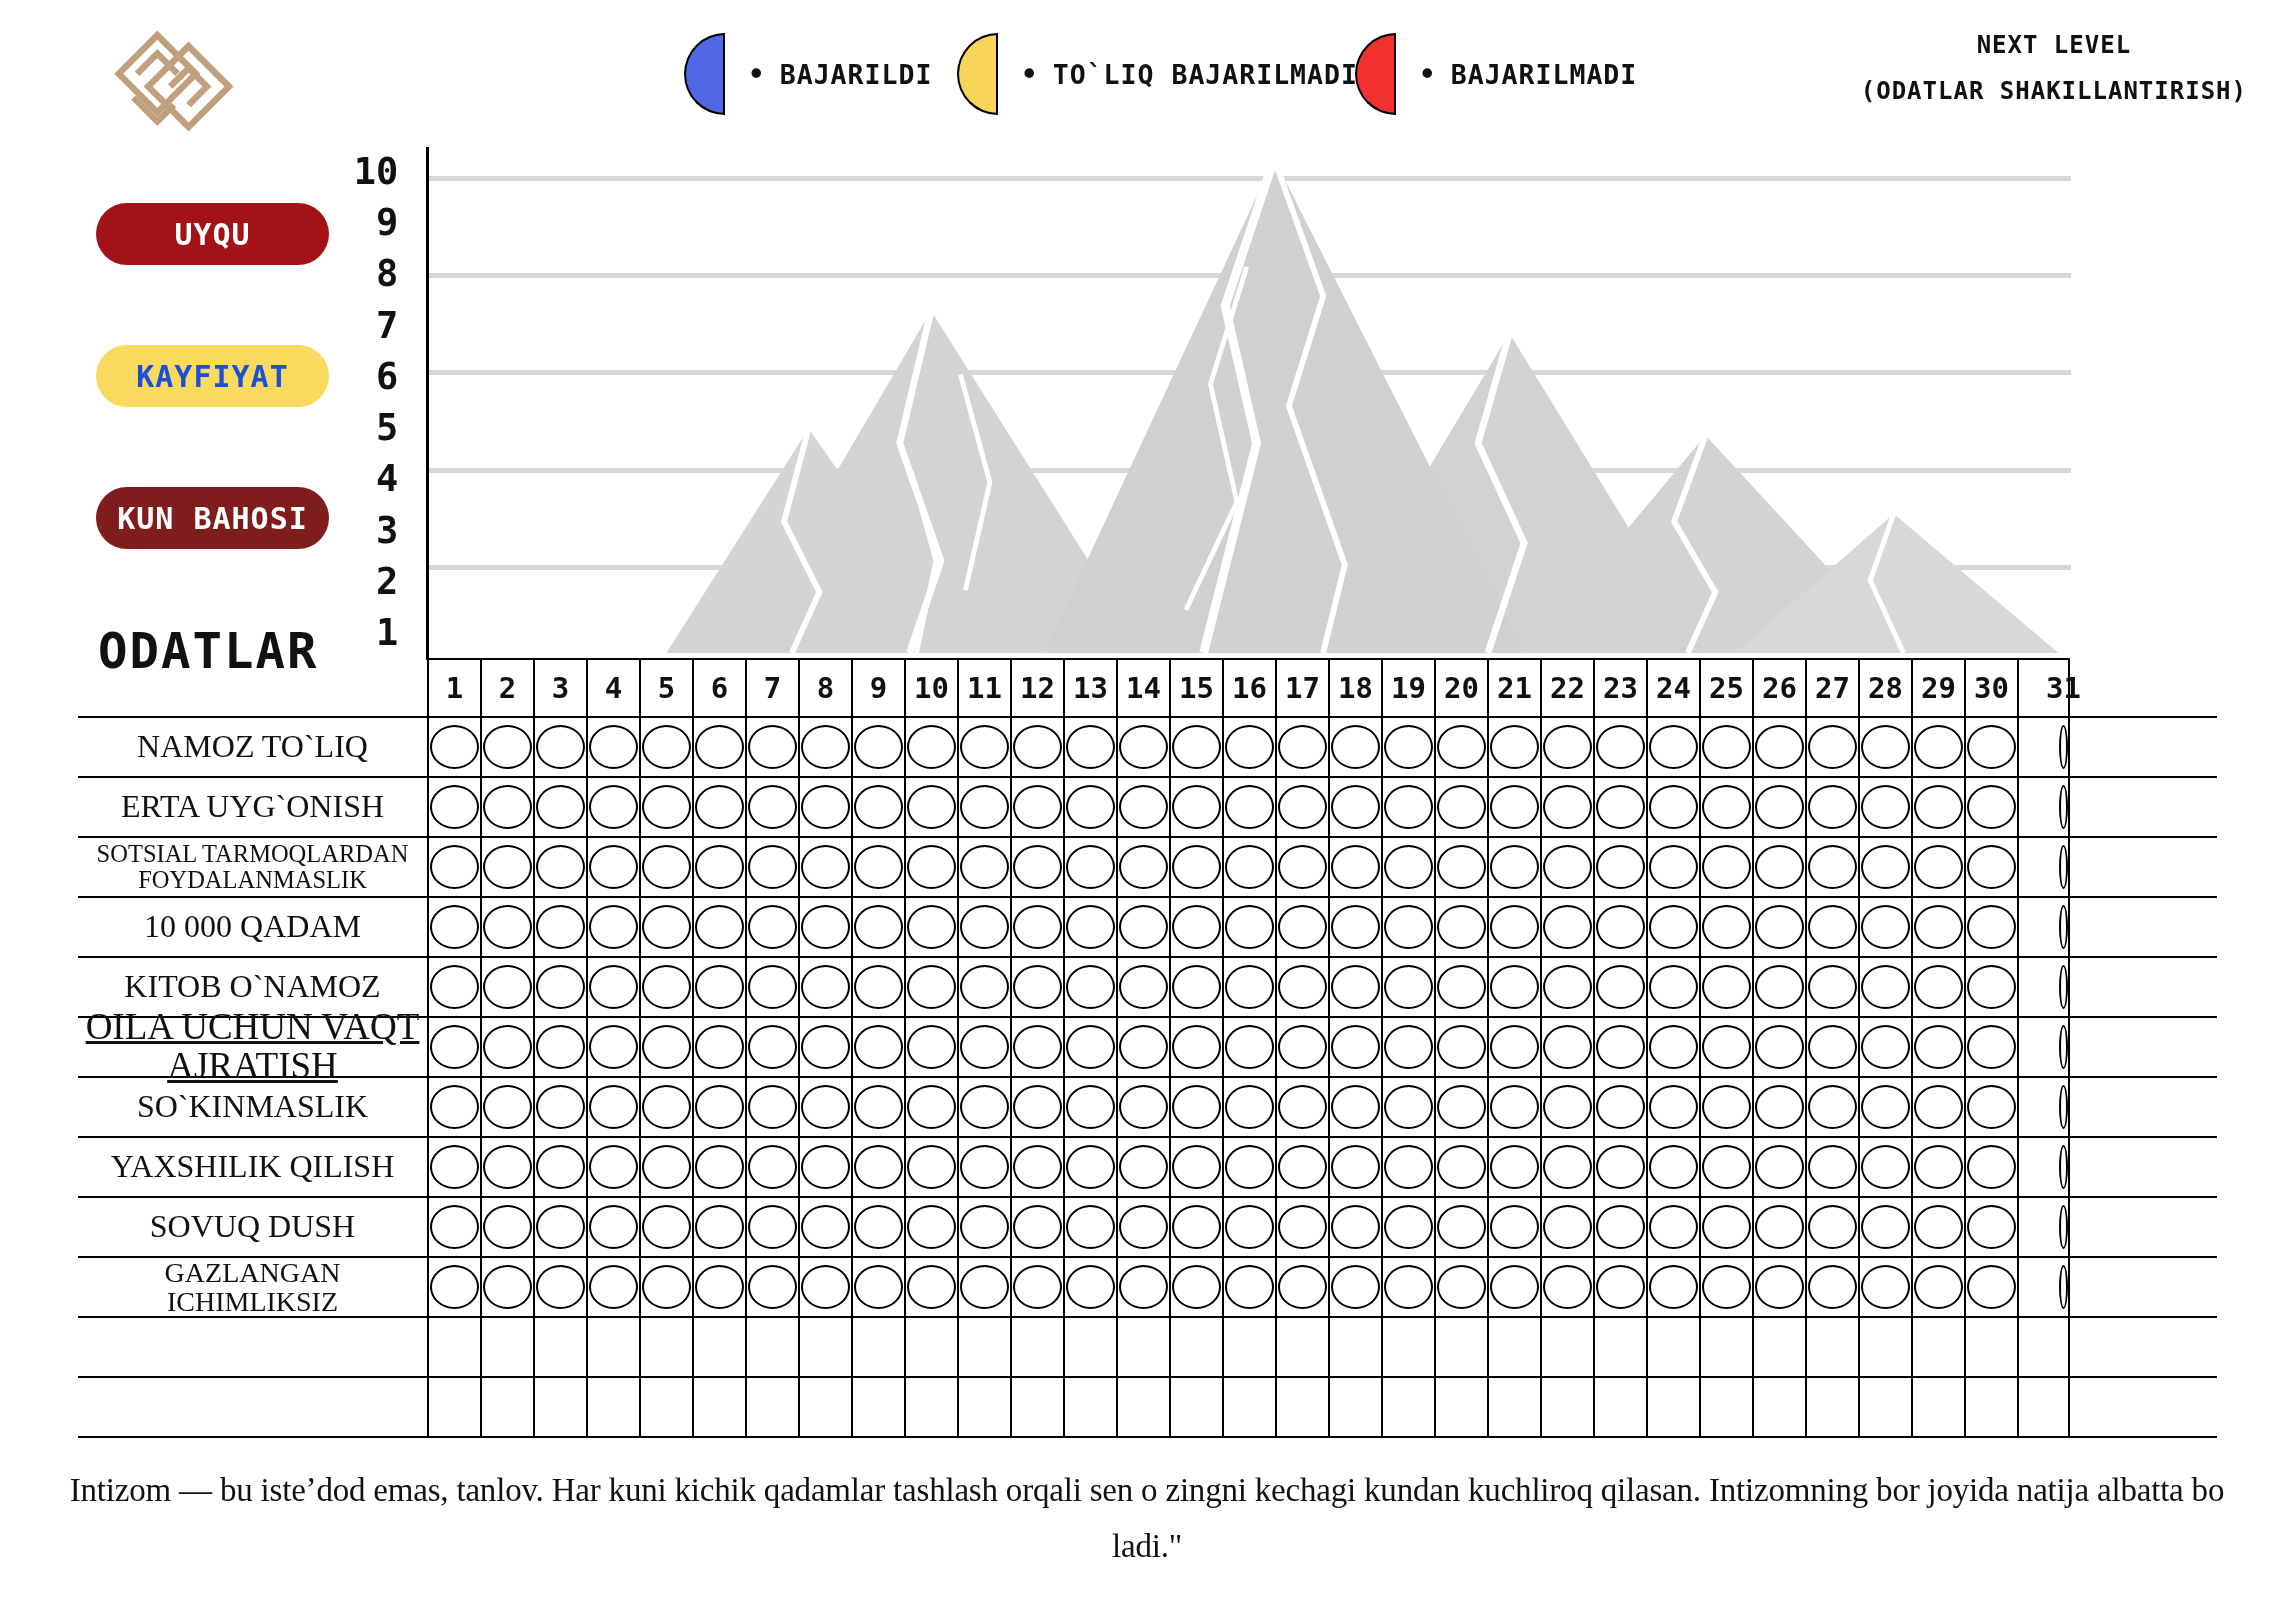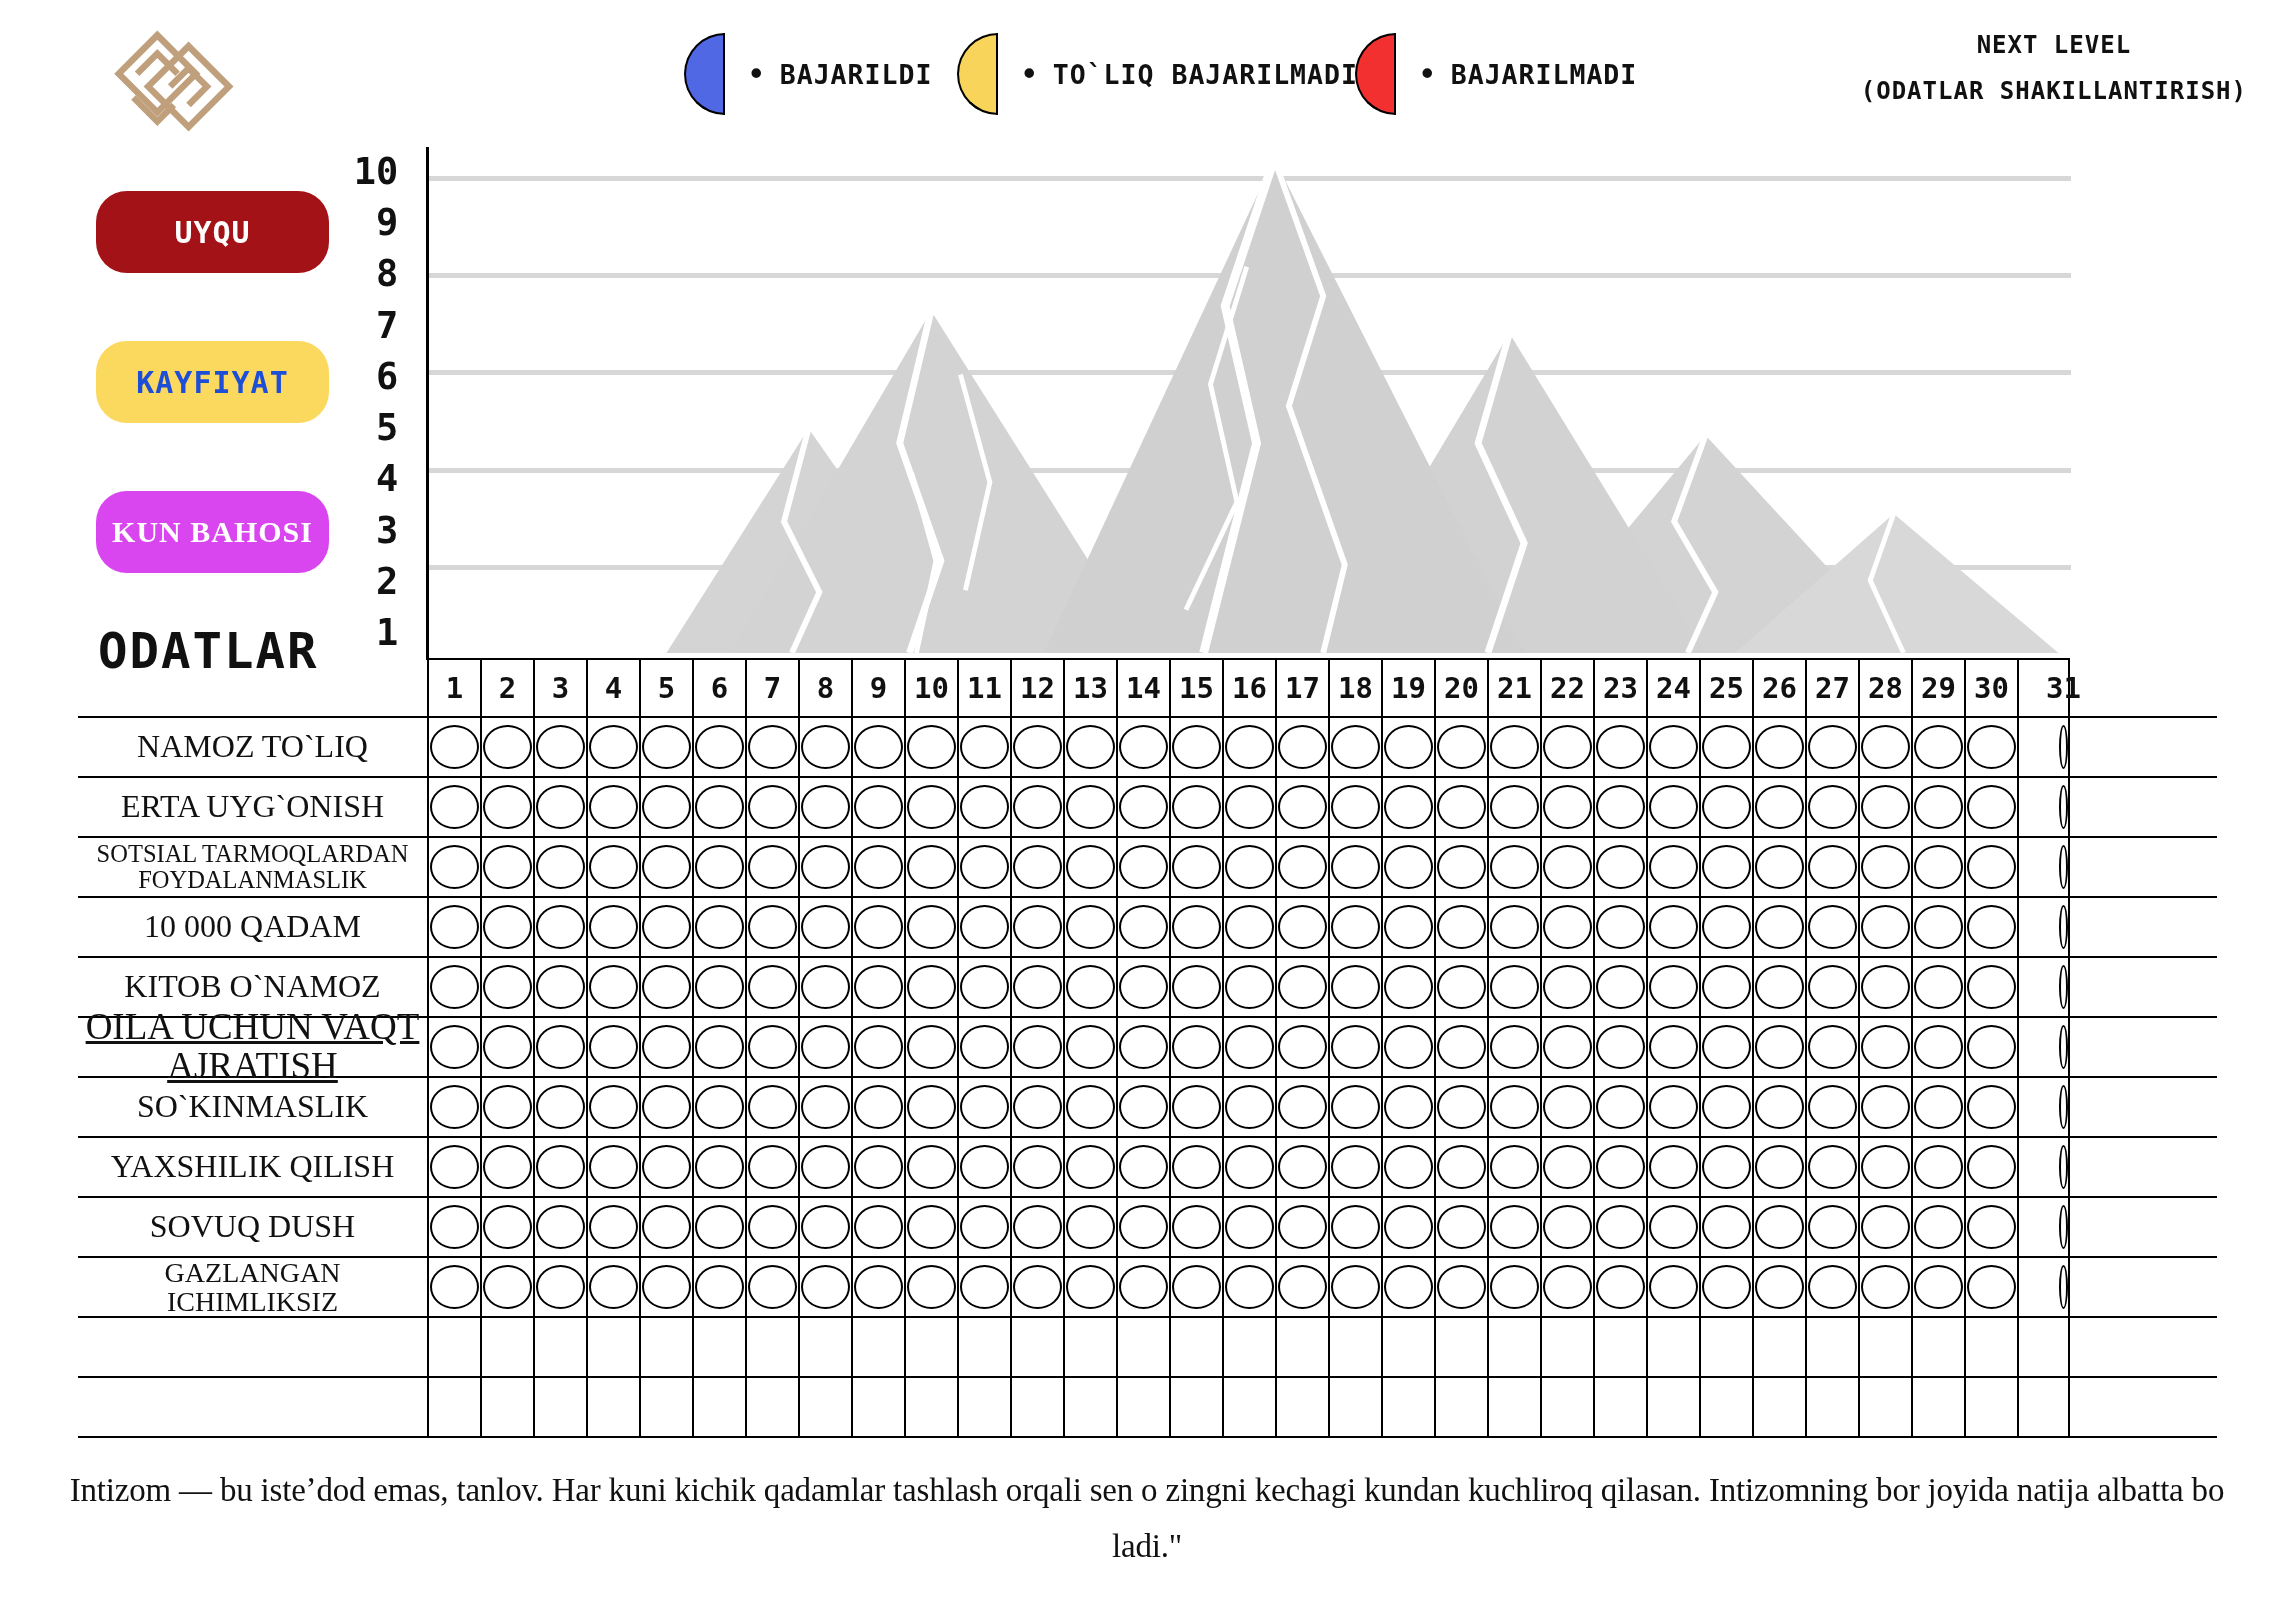--- a/index.html
+++ b/index.html
@@ -21,23 +21,23 @@
   .legend-bullet{margin:0 13.7px 0 21.6px;font-size:33px;line-height:33px;}
   .legend-label{font-size:26.5px;letter-spacing:1px;}
 
   
   .next-level{position:absolute;right:47px;top:21.6px;text-align:center;font-size:24px;
               line-height:46px;letter-spacing:1px;}
 
   
   .metric-buttons{position:absolute;left:96px;top:191px;width:233px;display:flex;
                   flex-direction:column;gap:68px;}
-  .metric-btn{height:82px;border:none;border-radius:31px;display:flex;align-items:center;
+  .metric-btn{height:62px;border:none;border-radius:31px;display:flex;align-items:center;
               justify-content:center;font-size:30px;letter-spacing:1px;cursor:pointer;
-              font-family:"DejaVu Sans Mono",monospace;font-weight:700;}
+              font-family:"DejaVu Sans Mono",monospace;font-weight:700;margin-top:12px;}
 
   
   .y-axis-line{position:absolute;left:426px;top:147px;width:2.9px;height:513px;background:#000;}
   .y-ticks{position:absolute;left:314px;top:147px;width:98px;height:510px;display:flex;
            flex-direction:column;justify-content:space-between;}
   .y-tick{height:49px;line-height:49px;font-size:37px;text-align:right;padding-right:13.7px;}
   .gridline{position:absolute;left:429px;width:1642px;height:4.9px;background:#d7d7d7;}
   .mountain{position:absolute;left:637px;top:149px;}
 
   
@@ -92,21 +92,21 @@
     </div>
 
   <div class="next-level techno">
     <div>NEXT LEVEL</div>
     <div>(ODATLAR SHAKILLANTIRISH)</div>
   </div>
 
   <div class="metric-buttons">
       <div class="metric-btn" style="background: rgb(163, 18, 22); color: rgb(255, 255, 255);">UYQU</div>
       <div class="metric-btn" style="background: rgb(251, 217, 95); color: #1d4ed8;">KAYFIYAT</div>
-      <div class="metric-btn" style="background: #d946ef; color: rgb(255, 255, 255); font-family: Liberation Serif, serif;">KUN BAHOSI</div>
+      <div class="metric-btn" style="background: #7f1d1d; color: rgb(255, 255, 255);">KUN BAHOSI</div>
     </div>
 
   <div class="y-axis-line"></div>
   <div class="y-ticks techno">
       <div class="y-tick">10</div>
       <div class="y-tick">9</div>
       <div class="y-tick">8</div>
       <div class="y-tick">7</div>
       <div class="y-tick">6</div>
       <div class="y-tick">5</div>

